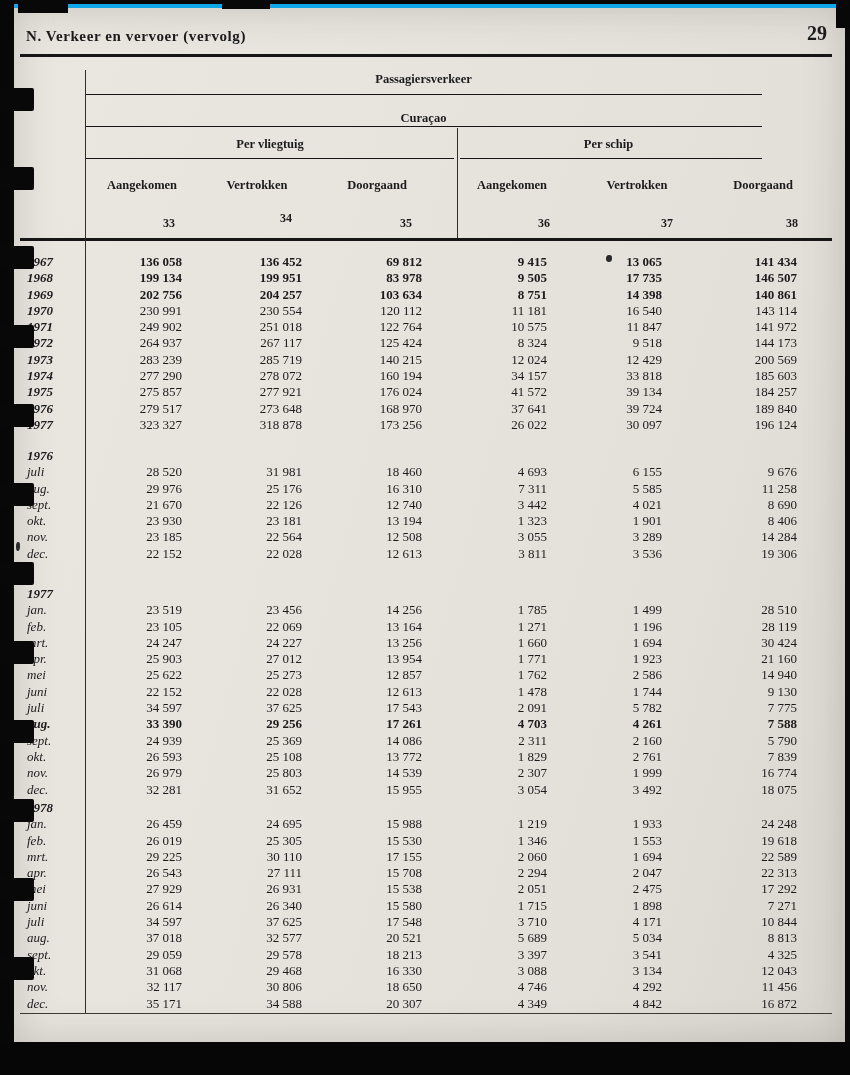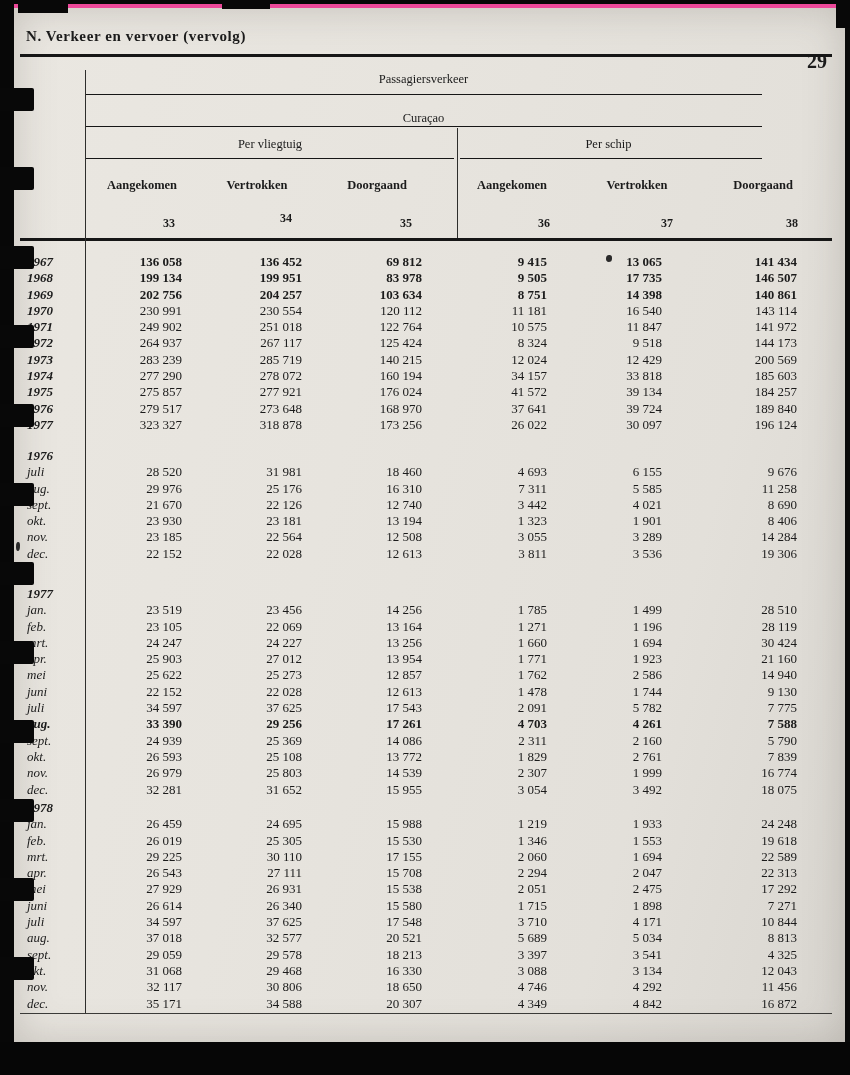--- a/index.html
+++ b/index.html
@@ -1,44 +1,44 @@
 <!DOCTYPE html>
 <html><head>
 <meta charset="utf-8">
 <style>
   html,body{margin:0;padding:0;background:#000;}
-  .scan{position:relative;width:850px;height:1075px;background:#ec4899;overflow:hidden;
+  .scan{position:relative;width:850px;height:1075px;background:#0ea5e9;overflow:hidden;
         font-family:"Liberation Serif","DejaVu Serif",serif;color:#1b1b1b;}
   .paper{position:absolute;left:14px;top:8px;width:831px;height:1034px;
          background:linear-gradient(105deg,#eae7e1 0%,#e7e4de 40%,#e3e0da 75%,#d9d6d0 100%);
          box-shadow:inset 0 0 40px rgba(90,85,75,.25);}
   
   .strip-left{position:absolute;left:0;top:0;width:14px;height:1075px;background:#070707;}
   .strip-top{position:absolute;left:0;top:0;width:850px;height:4px;background:#070707;}
   .strip-right{position:absolute;left:845px;top:0;width:5px;height:1075px;background:#0a0a0a;}
   .strip-bottom{position:absolute;left:0;top:1042px;width:850px;height:33px;background:#060606;}
   .sprocket{position:absolute;left:0;width:34px;height:23px;background:#080808;border-radius:0 2px 2px 0;}
   .blob{position:absolute;background:#080808;}
   .speck{position:absolute;width:6px;height:7px;background:#2a2a2a;border-radius:50% 40% 55% 45%;}
   
   .ph-left{position:absolute;left:12px;top:20px;font-size:15px;font-weight:700;letter-spacing:.6px;}
-  .ph-num{position:absolute;right:18px;top:14px;font-size:20px;font-weight:700;margin-top:28px;}
+  .ph-num{position:absolute;right:18px;top:14px;font-size:20px;font-weight:700;}
   .hrule{position:absolute;background:#161616;}
   .r-top{left:6px;top:46px;width:812px;height:3px;}
   .r-1{left:71px;top:86px;width:677px;height:1px;}
   .r-2{left:71px;top:118px;width:677px;height:1px;}
   .r-3a{left:71px;top:150px;width:369px;height:1px;}
   .r-3b{left:446px;top:150px;width:302px;height:1px;}
   .r-thick{left:6px;top:230px;width:812px;height:3px;}
   .r-bot{left:6px;top:1005px;width:812px;height:1px;background:#3a3a38;}
   .vline{position:absolute;width:1px;background:#2e2e2c;}
   .v-left{left:71px;top:62px;height:944px;}
   .v-mid{left:443px;top:120px;height:110px;}
   
-  .center{position:absolute;text-align:center;font-weight:400;font-size:12.5px;}
+  .center{position:absolute;text-align:center;font-weight:700;font-size:12.5px;}
   .t-title{left:71px;width:677px;top:64px;}
   .t-region{left:71px;width:677px;top:103px;}
   .t-grp-l{left:71px;width:370px;top:129px;}
   .t-grp-r{left:441px;width:307px;top:129px;}
   .colhead{position:absolute;top:170px;width:130px;text-align:center;font-weight:700;font-size:12.5px;}
   .ch1{left:63px;} .ch2{left:178px;} .ch3{left:298px;} .ch4{left:433px;} .ch5{left:558px;} .ch6{left:684px;}
   .colnum{position:absolute;top:208px;width:80px;text-align:right;font-weight:700;font-size:12px;}
   .cn1{left:81px;} .cn2{left:198px;} .cn3{left:318px;} .cn4{left:456px;} .cn5{left:579px;} .cn6{left:704px;}
   .raised{transform:translateY(-5px);}
   

